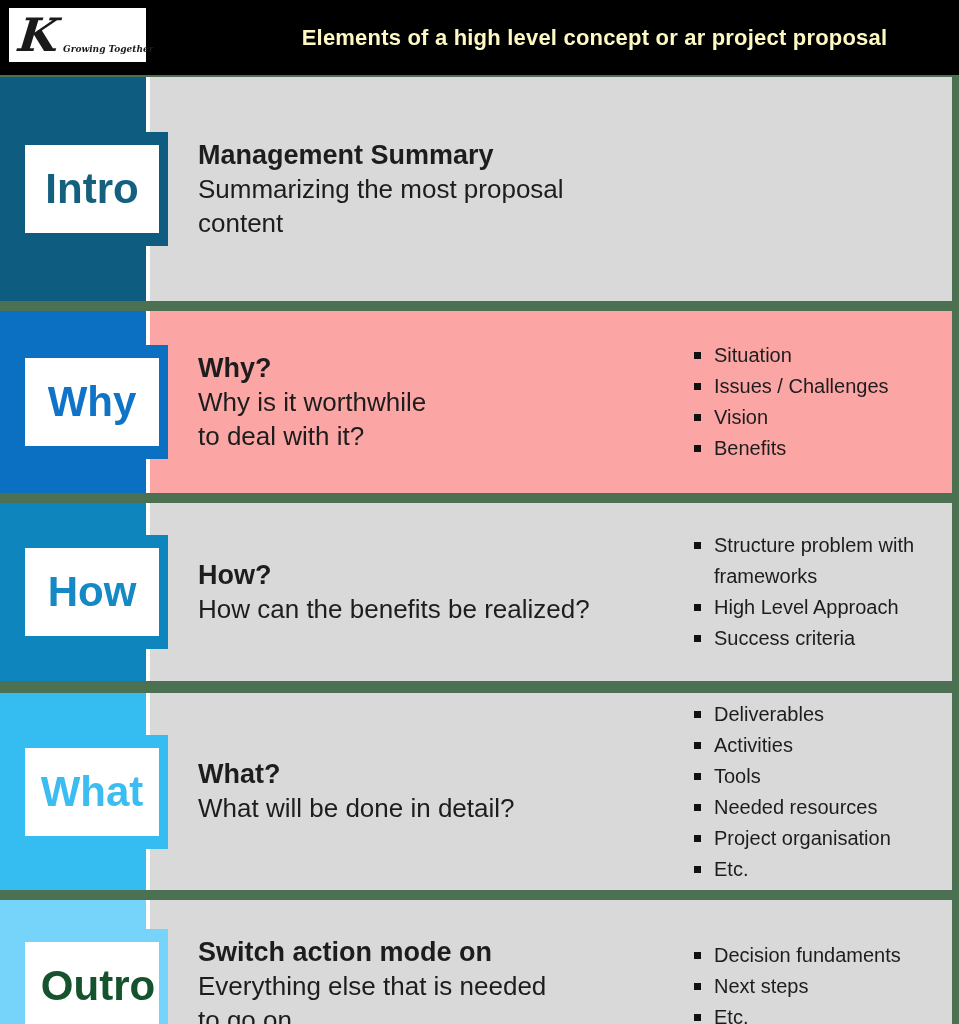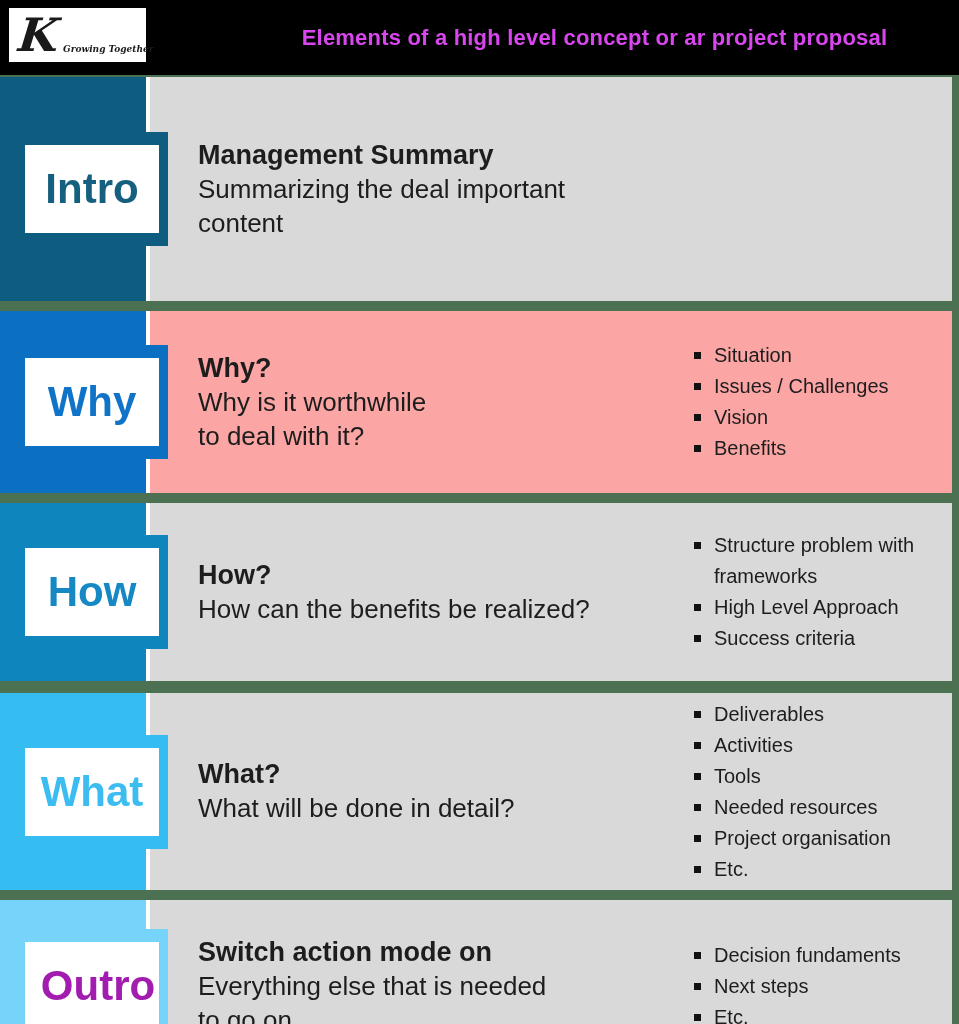--- a/index.html
+++ b/index.html
@@ -20,21 +20,21 @@
     font-size:46px; color:#1a1a1a; line-height:1; transform:skewX(-6deg);
   }
   .logo-tagline {
     font-family:"DejaVu Serif", serif; font-style:italic; font-weight:bold;
     font-size:9px; color:#1a1a1a; align-self:flex-end; margin:0 0 8px 4px; white-space:nowrap;
   }
   .header-title-wrap {
     position:absolute; left:230px; right:0; top:0; bottom:0;
     display:flex; align-items:center; justify-content:center;
   }
-  .header-title { color:#d946ef; font-weight:bold; font-size:22px; letter-spacing:0.2px; }
+  .header-title { color:#fef9c3; font-weight:bold; font-size:22px; letter-spacing:0.2px; }
 
   
   .row { position:relative; width:959px; }
   .r0 { height:224px; margin-top:2px; }
   .r1 { height:182px; margin-top:10px; }
   .r2 { height:178px; margin-top:10px; }
   .r3 { height:197px; margin-top:12px; }
   .r4 { height:172px; margin-top:10px; }
 
   .band {
@@ -86,21 +86,21 @@
 
   <div class="row r0">
     <div class="band" style="background-color: rgb(14, 92, 128);"></div>
     <div class="tab" style="background-color: rgb(14, 92, 128);"></div>
     <div class="label-box">
       <span style="color: rgb(22, 96, 127);">Intro</span>
     </div>
     <div class="panel" style="background-color: rgb(217, 217, 217);">
       <div class="text-block">
         <div class="row-heading">Management Summary</div>
-        <div class="row-desc">Summarizing the deal important
+        <div class="row-desc">Summarizing the most proposal
 content</div>
       </div>
       <ul class="bullets"></ul>
     </div>
   </div>
 
   <div class="row r1">
     <div class="band" style="background-color: rgb(11, 112, 194);"></div>
     <div class="tab" style="background-color: rgb(11, 112, 194);"></div>
     <div class="label-box">
@@ -198,21 +198,21 @@
             <span>Etc.</span>
           </li>
         </ul>
     </div>
   </div>
 
   <div class="row r4">
     <div class="band" style="background-color: rgb(118, 211, 250);"></div>
     <div class="tab" style="background-color: rgb(118, 211, 250);"></div>
     <div class="label-box">
-      <span style="color: #a21caf; margin-left: 12px;">Outro</span>
+      <span style="color: #14532d; margin-left: 12px;">Outro</span>
     </div>
     <div class="panel" style="background-color: rgb(217, 217, 217);">
       <div class="text-block">
         <div class="row-heading">Switch action mode on</div>
         <div class="row-desc">Everything else that is needed
 to go on</div>
       </div>
       <ul class="bullets">
           <li class="bullet">
             <span class="sq"></span>

